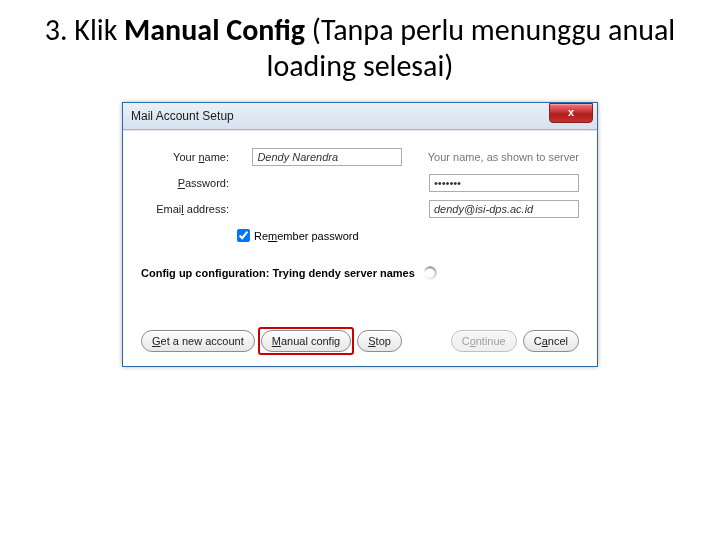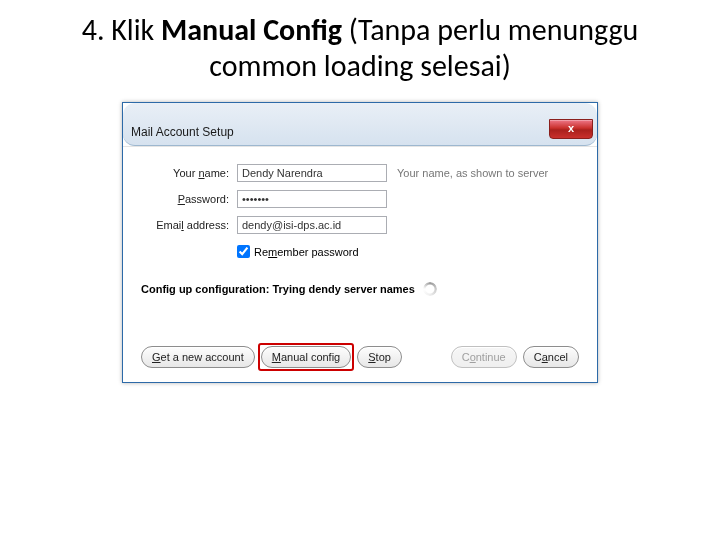--- a/index.html
+++ b/index.html
@@ -26,22 +26,21 @@
     font-family: "Segoe UI", Tahoma, sans-serif;
     font-size: 11px;
   }
   .titlebar {
     height: 26px;
     background: linear-gradient(#e9eff6, #d6e2ef);
     border-bottom: 1px solid #9db7cf;
     display: flex;
     align-items: center;
     justify-content: space-between;
-    padding: 16px 0 0 8px;
-    border-radius: 12px;
+    padding: 0 0 0 8px;
   }
   .titlebar-text { color: #1a1a1a; font-size: 12px; }
   .close-btn {
     width: 42px;
     height: 18px;
     margin-top: -6px;
     margin-right: 4px;
     background: linear-gradient(#e78 0%, #c9302c 45%, #a9201c 55%, #c9302c 100%);
     border: 1px solid #8a1f1c;
     border-radius: 0 0 4px 4px;
@@ -55,38 +54,40 @@
   .content {
     background: #fff;
     padding: 16px 18px 14px 18px;
     border-top: 1px solid #e5e5e5;
   }
   .form-row {
     display: flex;
     align-items: center;
     margin-bottom: 6px;
     height: 20px;
+    justify-content: space-between;
   }
   .form-label {
     width: 88px;
     text-align: right;
     padding-right: 8px;
     color: #222;
   }
   .form-label .u { text-decoration: underline; }
   .form-input {
     width: 150px;
     height: 18px;
     border: 1px solid #abadb3;
     background: #fff;
     font-size: 11px;
     padding: 8px 4px;
     box-sizing: border-box;
     color: #333;
     font-family: "Segoe UI", Tahoma, sans-serif;
+    font-style: italic;
   }
   .form-hint {
     margin-left: 10px;
     color: #777;
     font-size: 11px;
   }
   .check-row {
     display: flex;
     align-items: center;
     margin-left: 96px;
@@ -157,21 +158,21 @@
     border: 2px solid #c00;
     border-radius: 3px;
     pointer-events: none;
   }
   .spacer { flex: 1; }
 </style>
 </head>
 <body>
 
 <div class="slide-title">
-  <span>4. Klik </span><span class="bold">Manual Config</span><span> (Tanpa perlu menunggu common loading selesai)</span>
+  <span>3. Klik </span><span class="bold">Manual Config</span><span> (Tanpa perlu menunggu anual loading selesai)</span>
 </div>
 
 <div class="win-wrap">
   <div class="titlebar">
     <div class="titlebar-text">Mail Account Setup</div>
     <div class="close-btn">x</div>
   </div>
   <div class="content">
 
     <div class="form-row">

